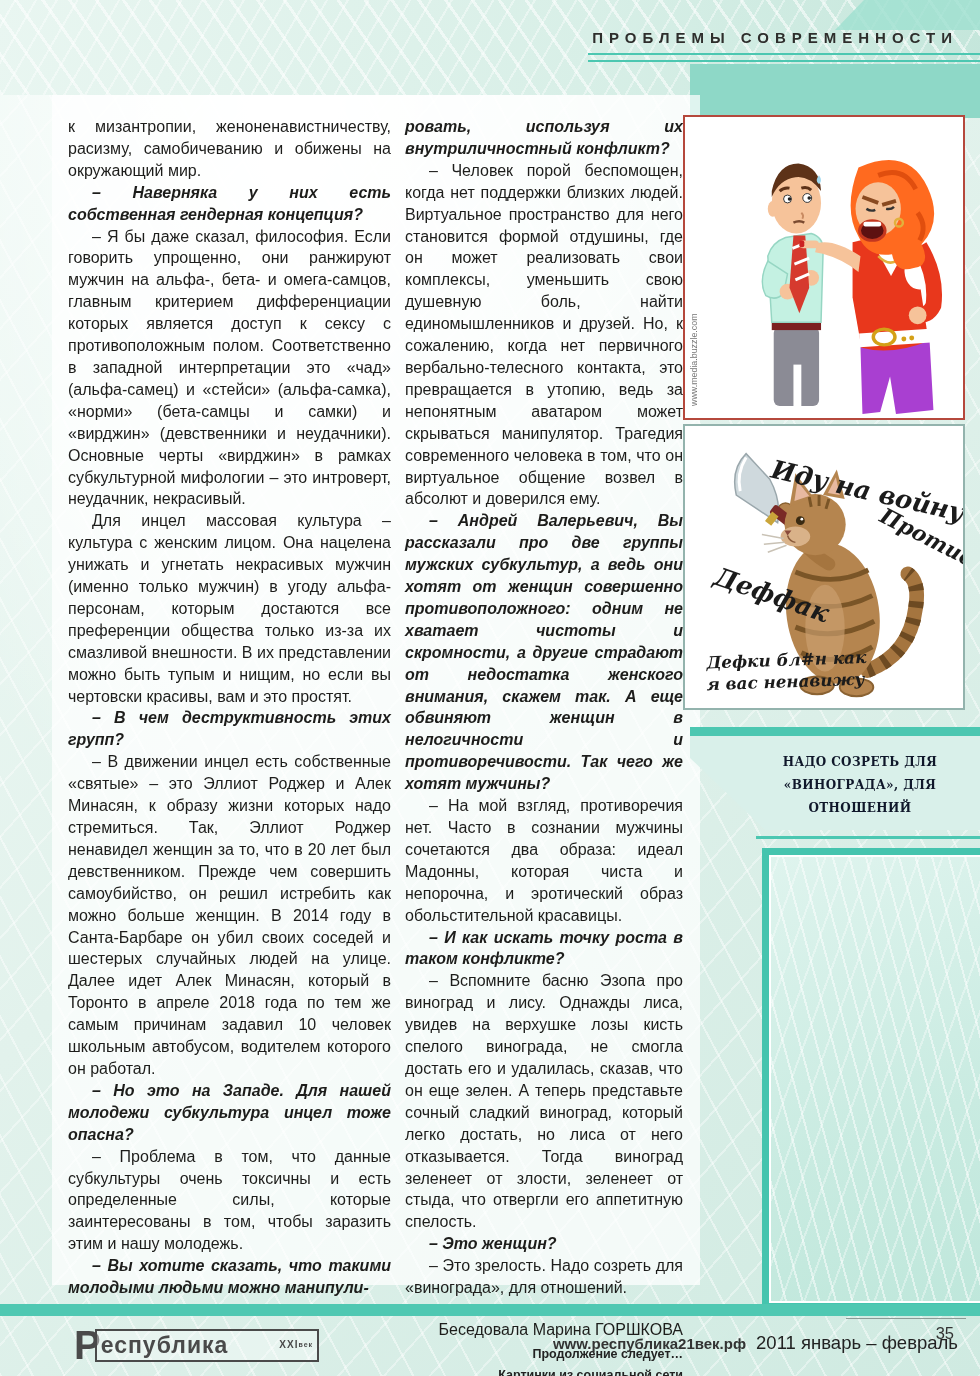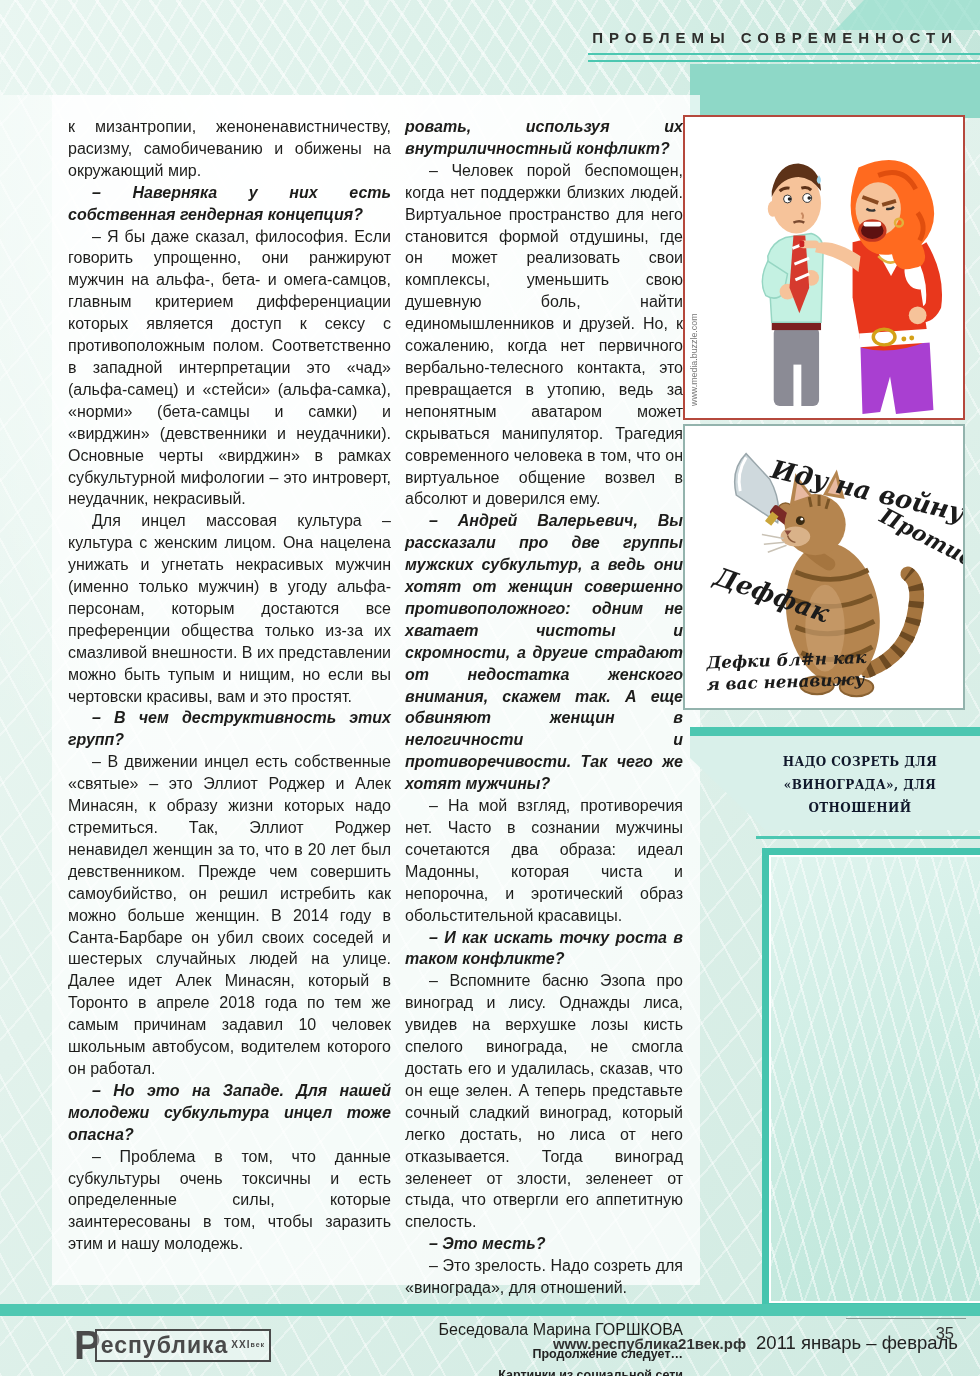--- a/index.html
+++ b/index.html
@@ -84,21 +84,21 @@
   
   .footer-bar { position:absolute; left:0; top:1304px; width:980px; height:12px; background:#4fc8b2; }
   .logo {
     position:absolute; left:74px; top:1324px; height:42px;
     display:flex; align-items:center; color:#4a4a4a;
   }
   .logo-r { font-size:40px; font-weight:bold; line-height:34px; letter-spacing:-2px; }
   .logo-word {
     border:2px solid #4a4a4a; padding:1px 4px; margin-left:-4px;
     font-size:23px; font-weight:bold; letter-spacing:1px; background:rgba(255,255,255,.35);
-    display:flex; align-items:center;
+    display:flex; align-items:center;gap:48px;
   }
   .logo-xxi { display:inline-flex; flex-direction:row; margin-left:3px; line-height:8px; }
   .logo-xxi .xxi { font-size:10px; font-weight:bold; }
   .logo-xxi .vek { font-size:7px; }
   .footer-meta { position:absolute; left:500px; top:1332px; width:410px;
                  display:flex; justify-content:flex-end; align-items:baseline; gap:10px;margin-left:48px; }
   .footer-site  { font-size:15px; font-weight:bold; color:#333; }
   .footer-issue { font-size:18.5px; color:#222; }
   .page-num { position:absolute; right:26px; top:1324px; font-size:16.5px; color:#333; }
   .page-num-rule { position:absolute; right:14px; top:1318px; width:120px; height:1px; background:#8a9a96; }
@@ -118,30 +118,31 @@
 
   <div class="col col-left">
     <p class="a first">к мизантропии, женоненавистничеству, расизму, самобичеванию и обижены на окружающий мир.</p>
     <p class="q">– Наверняка у них есть собственная гендерная концепция?</p>
     <p class="a">– Я бы даже сказал, философия. Если говорить упрощенно, они ранжируют мужчин на альфа-, бета- и омега-самцов, главным критерием дифференциации которых является доступ к сексу с противоположным полом. Соответственно в западной интерпретации это «чад» (альфа-самец) и «стейси» (альфа-самка), «норми» (бета-самцы и самки) и «вирджин» (девственники и неудачники). Основные черты «вирджин» в рамках субкультурной мифологии – это интроверт, неудачник, некрасивый.</p>
     <p class="a">Для инцел массовая культура – культура с женским лицом. Она нацелена унижать и угнетать некрасивых мужчин (именно только мужчин) в угоду альфа-персонам, которым достаются все преференции общества только из-за их смазливой внешности. В их представлении можно быть тупым и нищим, но если вы чертовски красивы, вам и это простят.</p>
     <p class="q">– В чем деструктивность этих групп?</p>
     <p class="a">– В движении инцел есть собственные «святые» – это Эллиот Роджер и Алек Минасян, к образу жизни которых надо стремиться. Так, Эллиот Роджер ненавидел женщин за то, что в 20 лет был девственником. Прежде чем совершить самоубийство, он решил истребить как можно больше женщин. В 2014 году в Санта-Барбаре он убил своих соседей и шестерых случайных людей на улице. Далее идет Алек Минасян, который в Торонто в апреле 2018 года по тем же самым причинам задавил 10 человек школьным автобусом, водителем которого он работал.</p>
     <p class="q">– Но это на Западе. Для нашей молодежи субкультура инцел тоже опасна?</p>
     <p class="a">– Проблема в том, что данные субкультуры очень токсичны и есть определенные силы, которые заинтересованы в том, чтобы заразить этим и нашу молодежь.</p>
+    <p class="q">– Вы хотите сказать, что такими молодыми людьми можно манипули-</p>
   </div>
 
   <div class="col col-mid">
     <p class="q first">ровать, используя их внутриличностный конфликт?</p>
     <p class="a">– Человек порой беспомощен, когда нет поддержки близких людей. Виртуальное пространство для него становится формой отдушины, где он может реализовать свои комплексы, уменьшить свою душевную боль, найти единомышленников и друзей. Но, к сожалению, когда нет первичного вербально-телесного контакта, это превращается в утопию, ведь за непонятным аватаром может скрываться манипулятор. Трагедия современного человека в том, что он виртуальное общение возвел в абсолют и доверился ему.</p>
     <p class="q">– Андрей Валерьевич, Вы рассказали про две группы мужских субкультур, а ведь они хотят от женщин совершенно противоположного: одним не хватает чистоты и скромности, а другие страдают от недостатка женского внимания, скажем так. А еще обвиняют женщин в нелогичности и противоречивости. Так чего же хотят мужчины?</p>
     <p class="a">– На мой взгляд, противоречия нет. Часто в сознании мужчины сочетаются два образа: идеал Мадонны, которая чиста и непорочна, и эротический образ обольстительной красавицы.</p>
     <p class="q">– И как искать точку роста в таком конфликте?</p>
     <p class="a">– Вспомните басню Эзопа про виноград и лису. Однажды лиса, увидев на верхушке лозы кисть спелого винограда, не смогла достать его и удалилась, сказав, что он еще зелен. А теперь представьте сочный сладкий виноград, который легко достать, но лиса от него отказывается. Тогда виноград зеленеет от злости, зеленеет от стыда, что отвергли его аппетитную спелость.</p>
-    <p class="q">– Это месть?</p>
+    <p class="q">– Это женщин?</p>
     <p class="a">– Это зрелость. Надо созреть для «винограда», для отношений.</p>
     <p class="byline">Беседовала Марина ГОРШКОВА</p>
     <p class="note">Продолжение следует…</p>
     <p class="note">Картинки из социальной сети «ВКонтакте»</p>
   </div>
 
   <div class="figure fig-argument">
     <svg viewBox="0 0 282 303">
       <rect x="0" y="0" width="282" height="303" fill="#ffffff"></rect>
 

